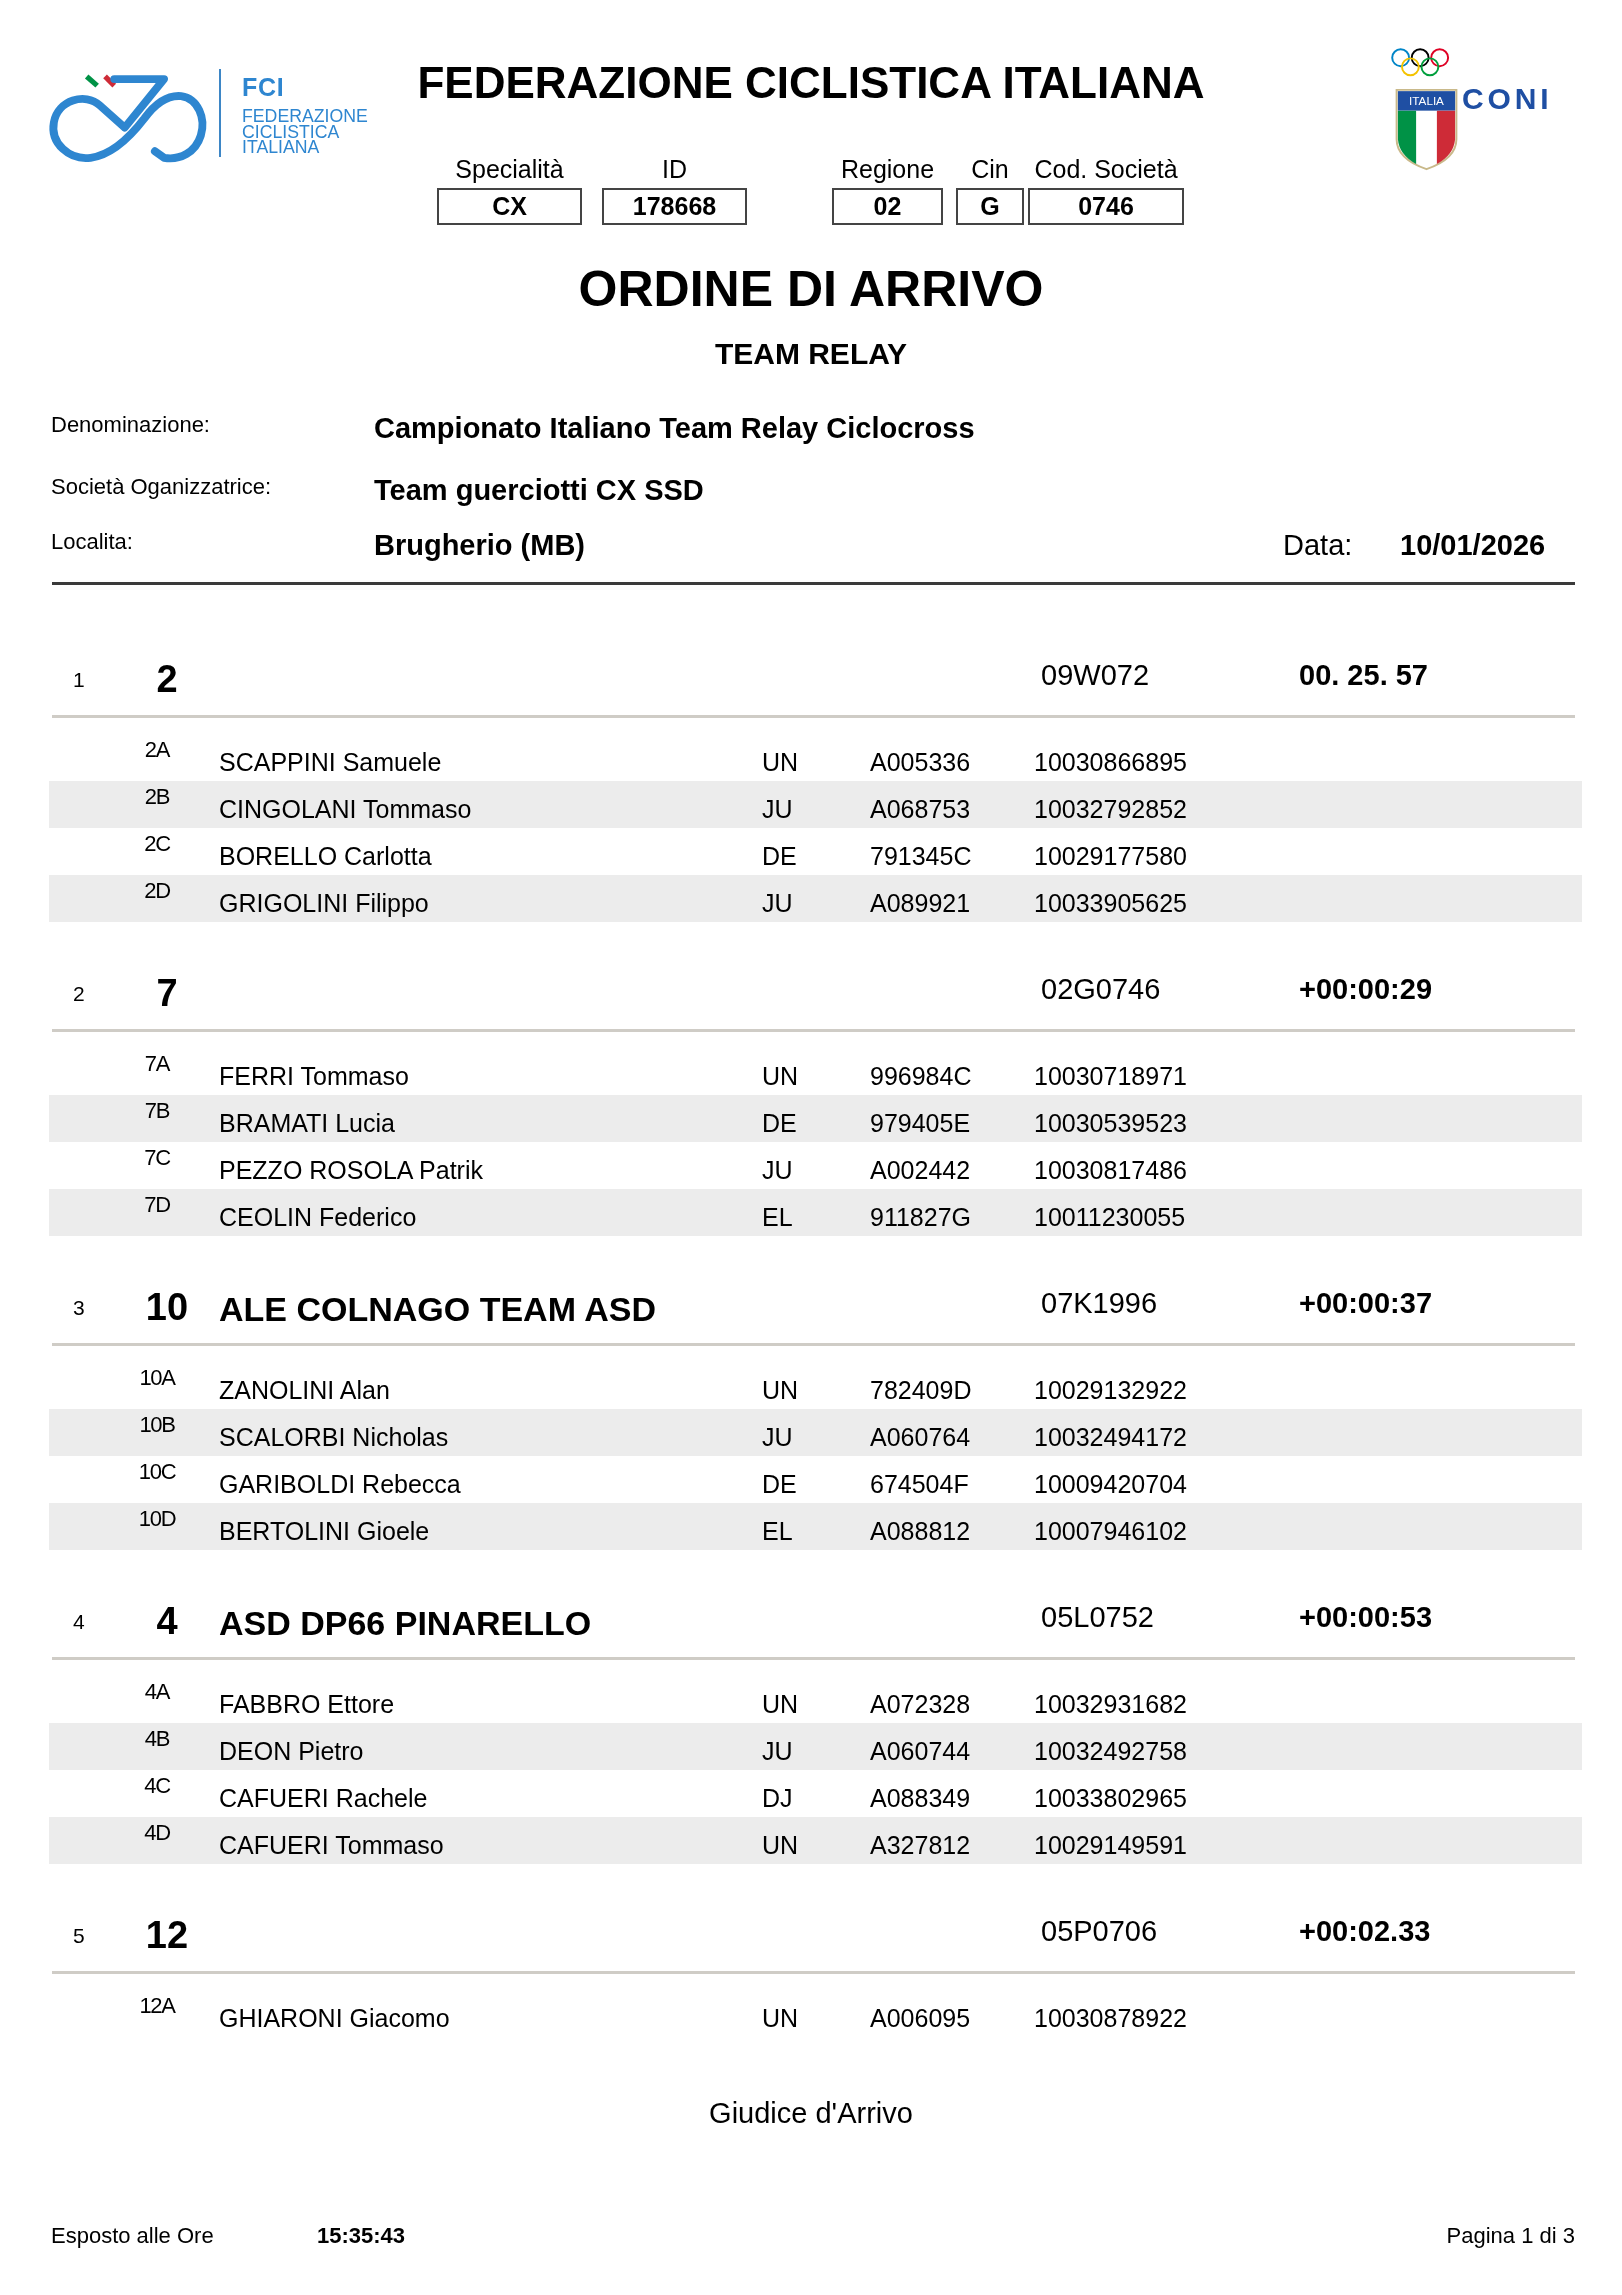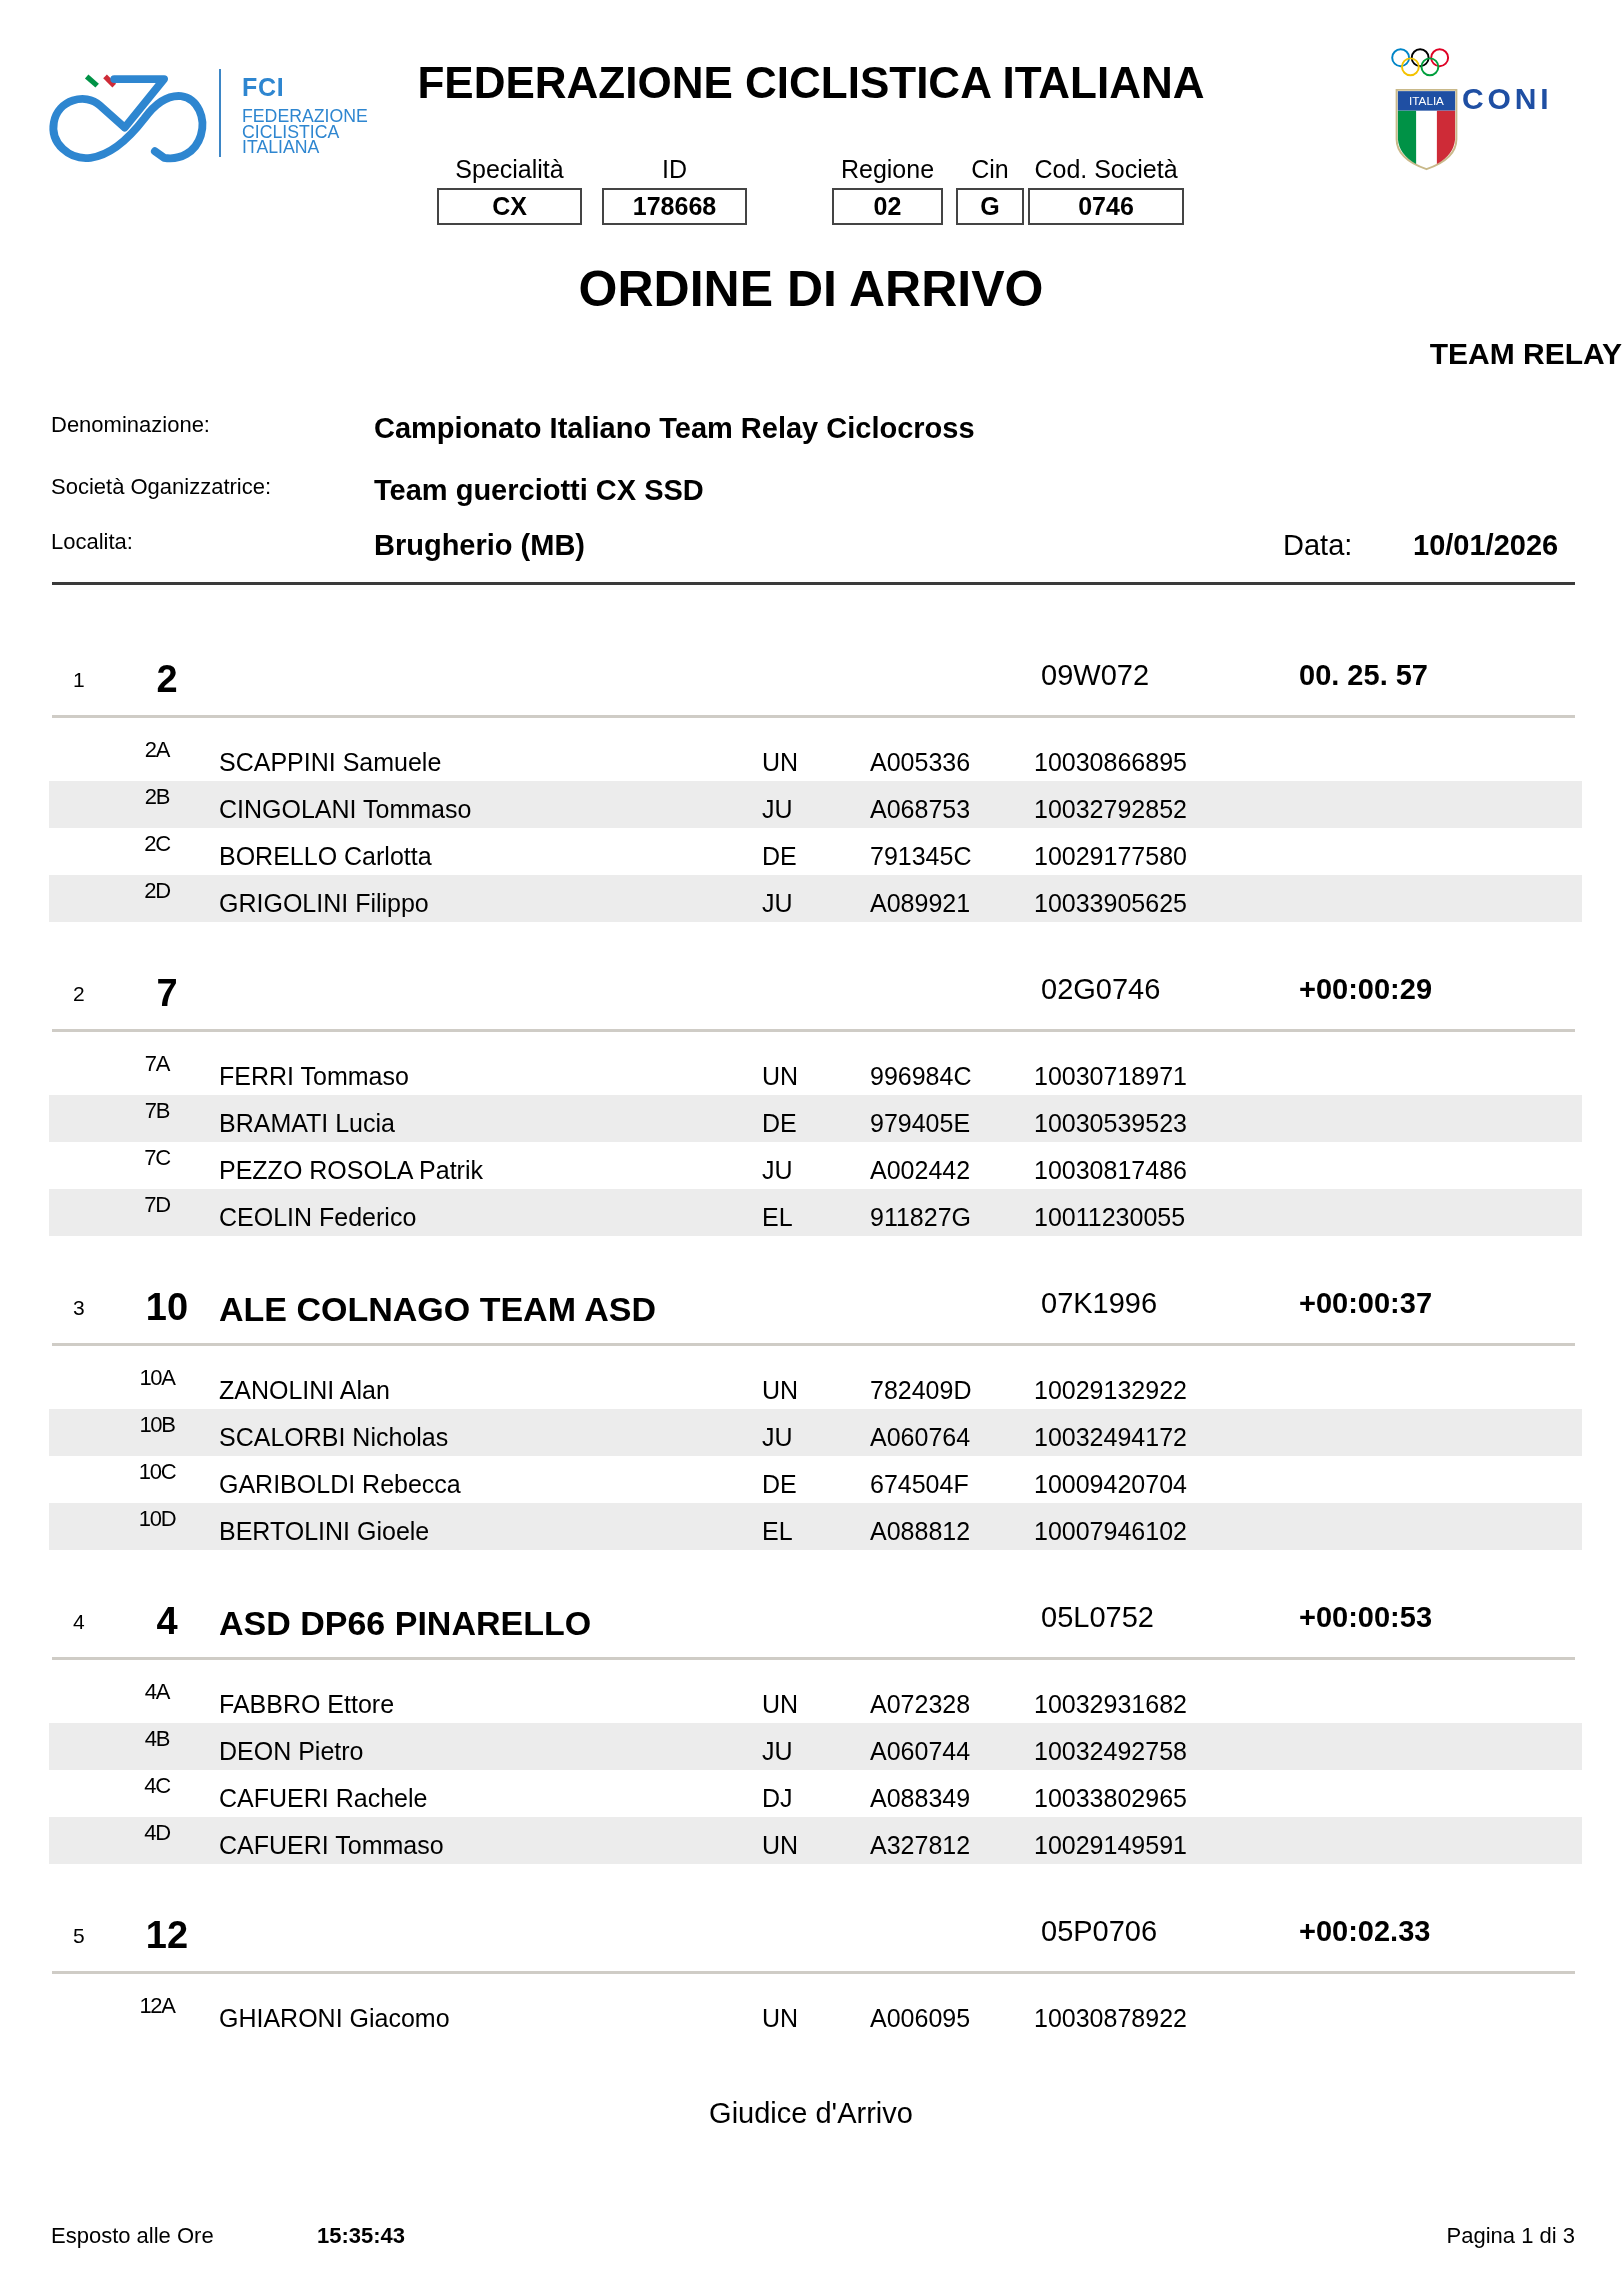--- a/index.html
+++ b/index.html
@@ -15,26 +15,26 @@
   .fci-full { font-size: 17.7px; margin-top: 9px; line-height: 15.7px; }
   .coni-logo { left: 1387px; top: 46px; width: 170px; height: 124px; }
   .coni-text { position: absolute; left: 75px; top: 36px; font-size: 30px; color: #1f4fa3; letter-spacing: 3.9px; font-weight: bold; }
 
   
   .main-title { left: 0; width: 1622px; top: 58px; text-align: center; font-weight: bold; font-size: 44px; letter-spacing: 0px; }
   .code-label { top: 155px; font-size: 25px; text-align: center; }
   .code-box { top: 188px; height: 37px; border: 2.6px solid #444; box-sizing: border-box;
               font-size: 25px; font-weight: bold; text-align: center; line-height: 33px; }
   .doc-title { left: 0; width: 1622px; top: 260px; text-align: center; font-weight: bold; font-size: 50px; }
-  .doc-subtitle { left: 0; width: 1622px; top: 337px; text-align: right; font-weight: bold; font-size: 30px; }
+  .doc-subtitle { left: 0; width: 1622px; top: 337px; text-align: center; font-weight: bold; font-size: 30px; }
 
   .info-label { left: 51px; font-size: 22px; }
   .info-value { left: 374px; font-size: 29px; font-weight: bold; }
   .date-label { left: 1283px; font-size: 29px; }
-  .date-value { left: 1400px; font-size: 29px; font-weight: bold; margin-left: 13px; }
+  .date-value { left: 1400px; font-size: 29px; font-weight: bold; }
   .top-rule { left: 52px; top: 582px; width: 1523px; height: 2.6px; background: #3a3a3a; }
 
   
   .team { position: absolute; left: 0; width: 1622px; }
   .team-head { position: relative; height: 52px; }
   .t-pos { position: absolute; left: 73px; top: 14.4px; font-size: 21px; }
   .t-bib { position: absolute; left: 131px; width: 72px; top: 3.9px; font-size: 38px; font-weight: bold; text-align: center; }
   .t-name { position: absolute; left: 219px; top: 7.9px; font-size: 34px; font-weight: bold; }
   .t-code { position: absolute; left: 1041px; top: 5.2px; font-size: 29px; }
   .t-time { position: absolute; left: 1299px; top: 5.2px; font-size: 29px; font-weight: bold; }

